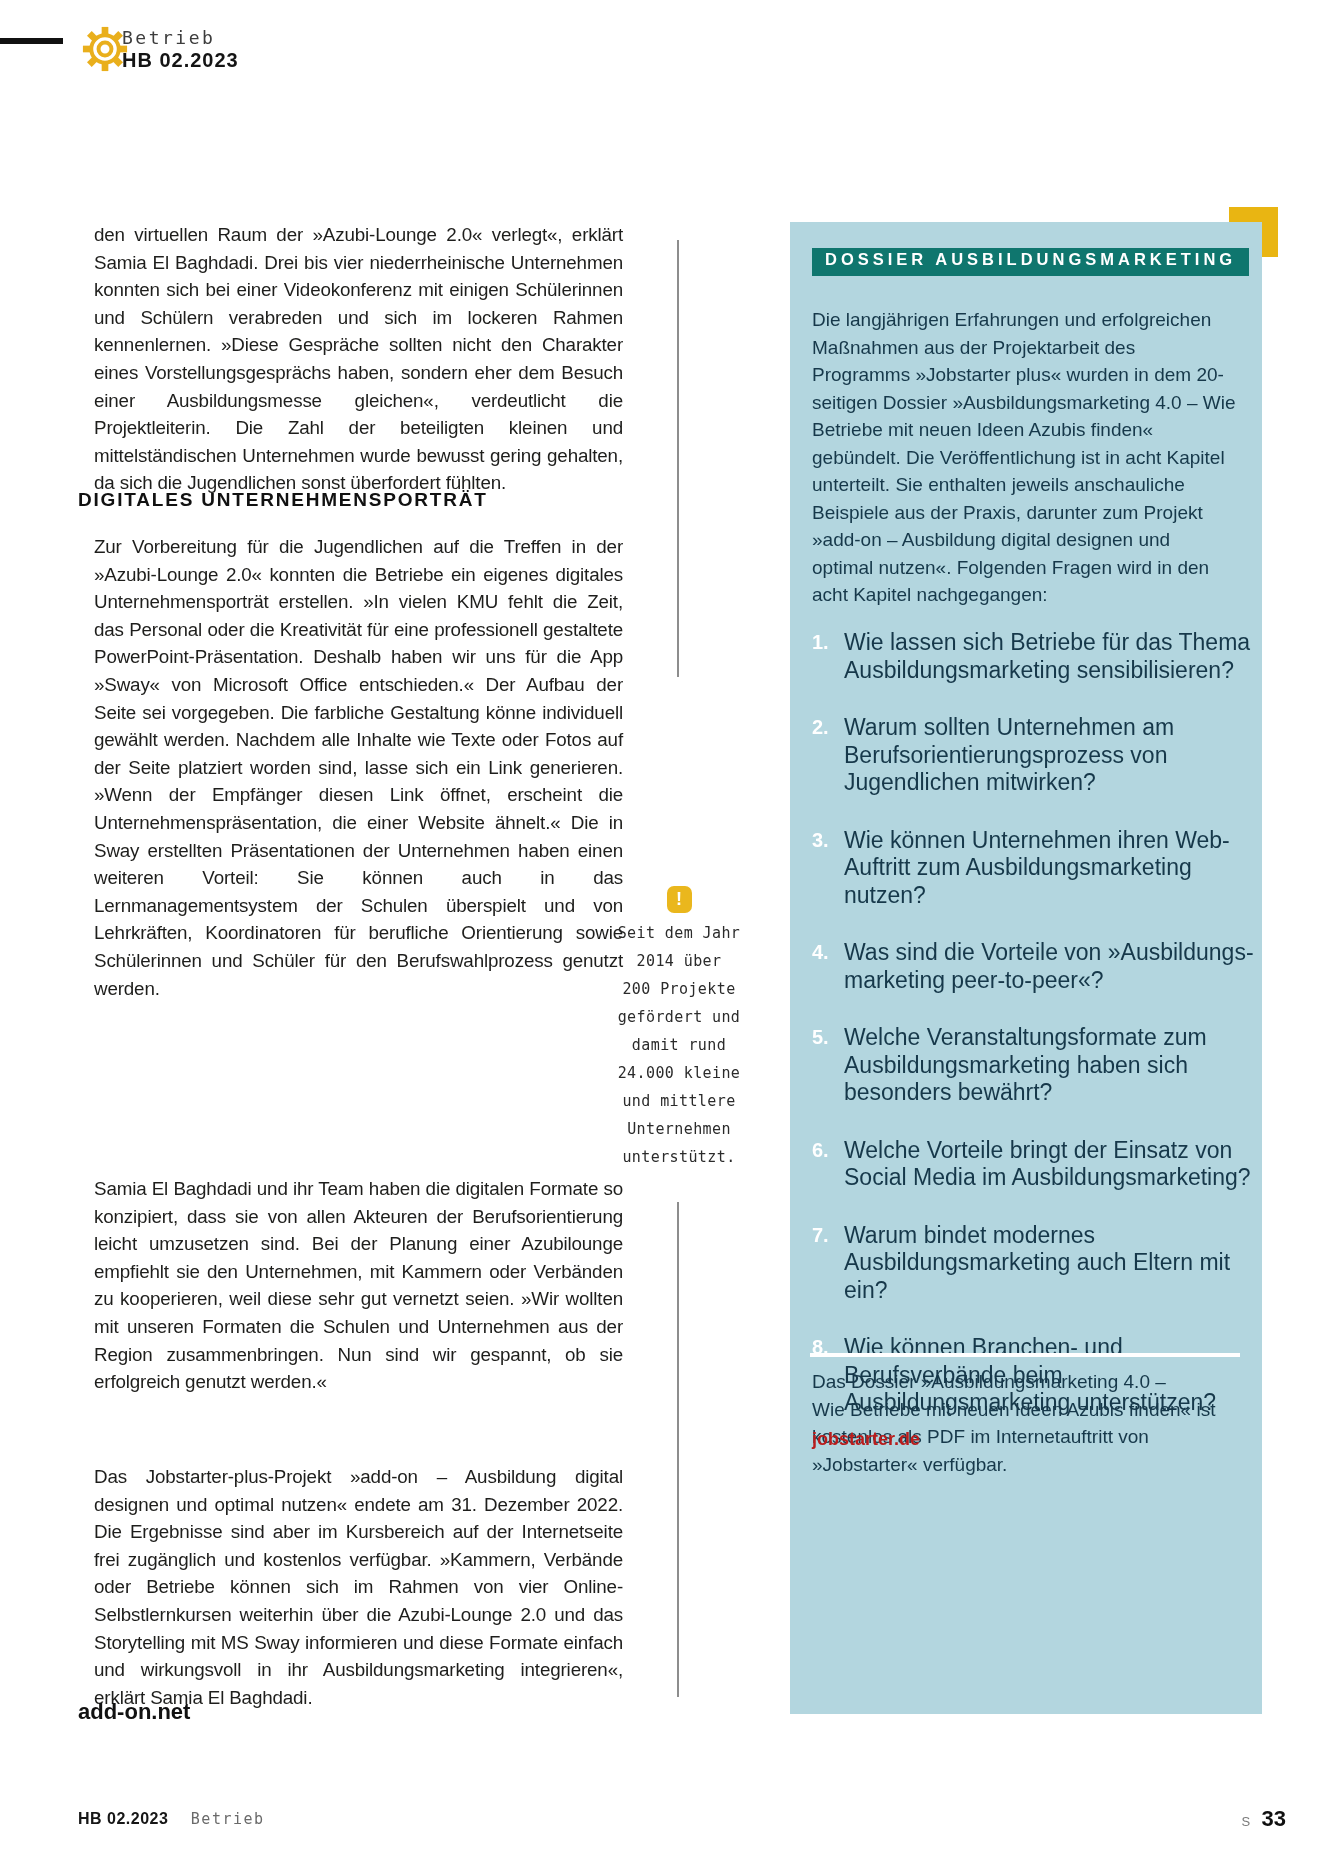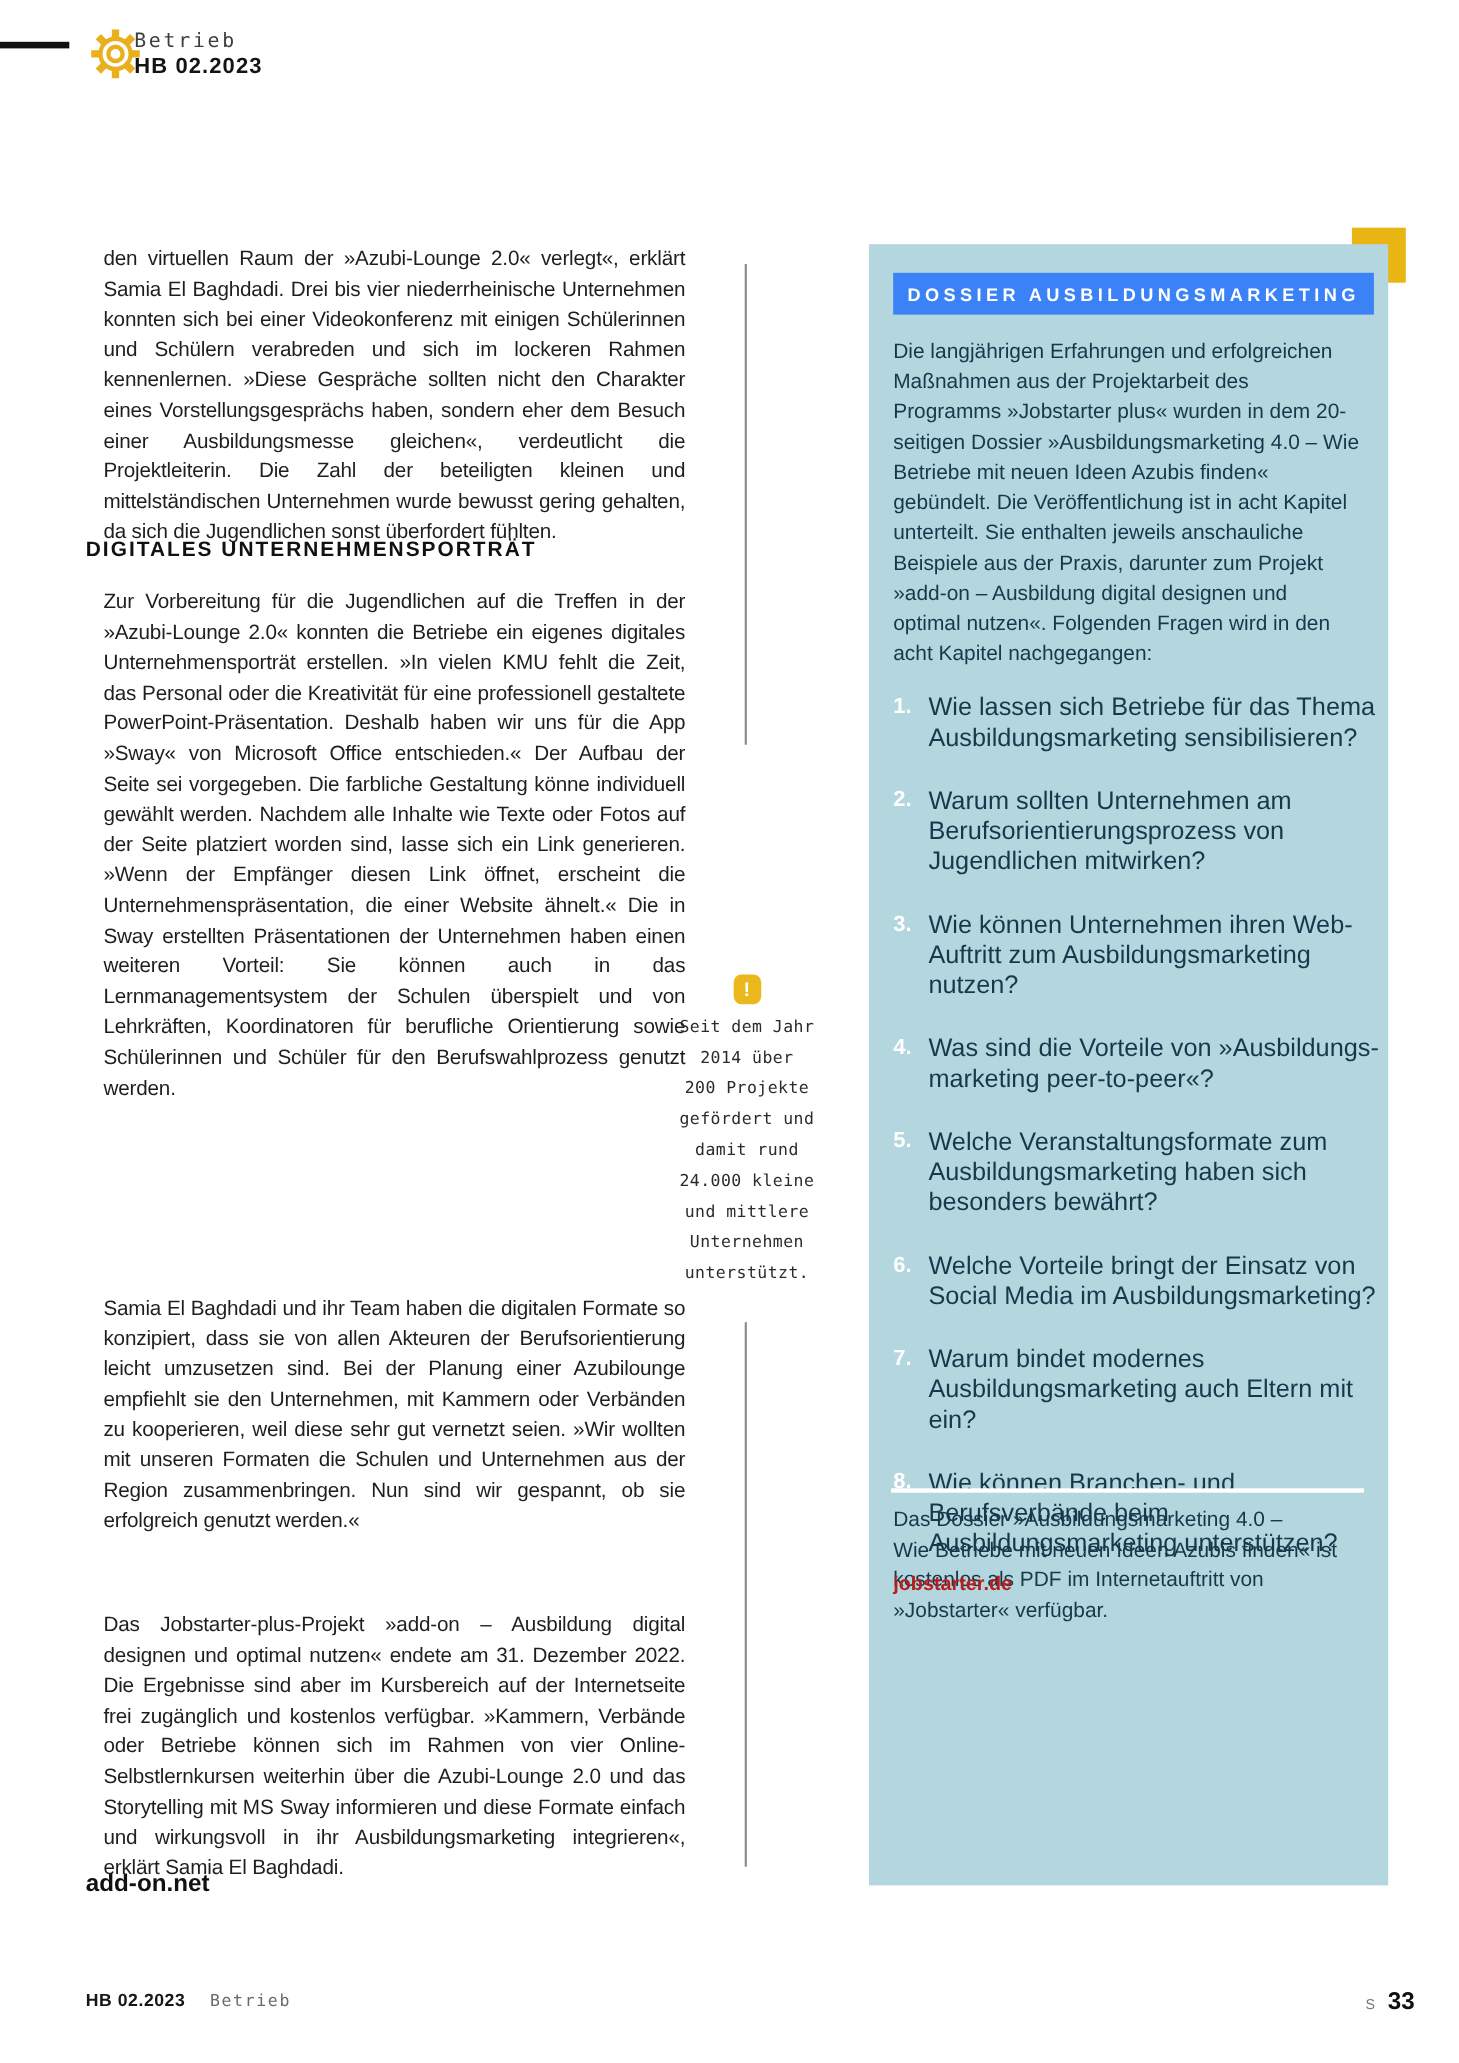--- a/index.html
+++ b/index.html
@@ -37,22 +37,22 @@
   #callout{left:601px;top:886px;width:156px;text-align:center;}
   #callout-icon{display:inline-block;width:25px;height:27px;border-radius:7px;
     background:#eab71d;color:#fff;font-weight:bold;font-size:18px;line-height:27px;text-align:center;}
   #callout-text{margin-top:6px;font-family:"DejaVu Sans Mono",monospace;font-size:15px;
     line-height:28px;letter-spacing:0.4px;color:#2b2b2b;white-space:pre-line;}
 
   
   #corner-mark{left:1229px;top:207px;width:49px;height:50px;background:#e9b512;z-index:0;}
   #bluebox{left:790px;top:222px;width:472px;height:1492px;background:#b3d6df;z-index:1;}
   #bluebox .inner{position:absolute;}
-  #dossier-label{left:22px;top:26px;background:#3b82f6;color:#ffffff;font-size:16.5px;
-    font-weight:600;letter-spacing:4px;padding:12px 13px 7px 13px;white-space:nowrap;}
+  #dossier-label{left:22px;top:26px;background:#0f766e;color:#ffffff;font-size:16.5px;
+    font-weight:600;letter-spacing:4px;padding:2px 13px 7px 13px;white-space:nowrap;}
   #dossier-intro{left:22px;top:84px;width:424px;font-size:19px;line-height:27.5px;color:#16384a;}
   #question-list{left:22px;top:407px;width:442px;}
   .q-item{display:flex;margin-bottom:30px;}
   .q-num{flex:0 0 32px;font-size:20px;font-weight:bold;color:#ffffff;line-height:26px;}
   .q-text{flex:1;font-size:23px;line-height:27.5px;color:#16384a;}
   #box-divider{left:20px;top:1131px;width:430px;height:4px;background:#ffffff;}
   #dossier-outro{left:22px;top:1146px;width:430px;font-size:19px;line-height:27.5px;
     color:#16384a;white-space:pre-line;}
   #box-link{left:22px;top:1207px;font-size:18px;font-weight:bold;color:#b91c1c;text-decoration:none;}
 

